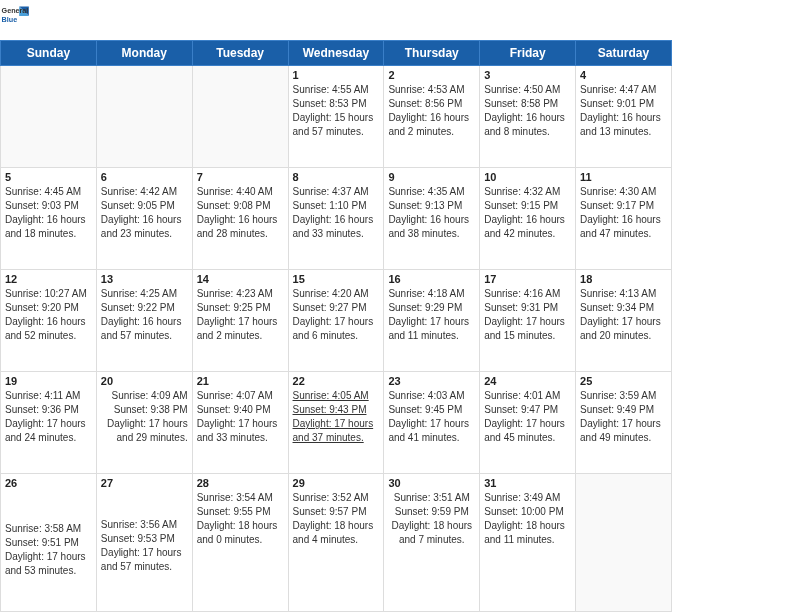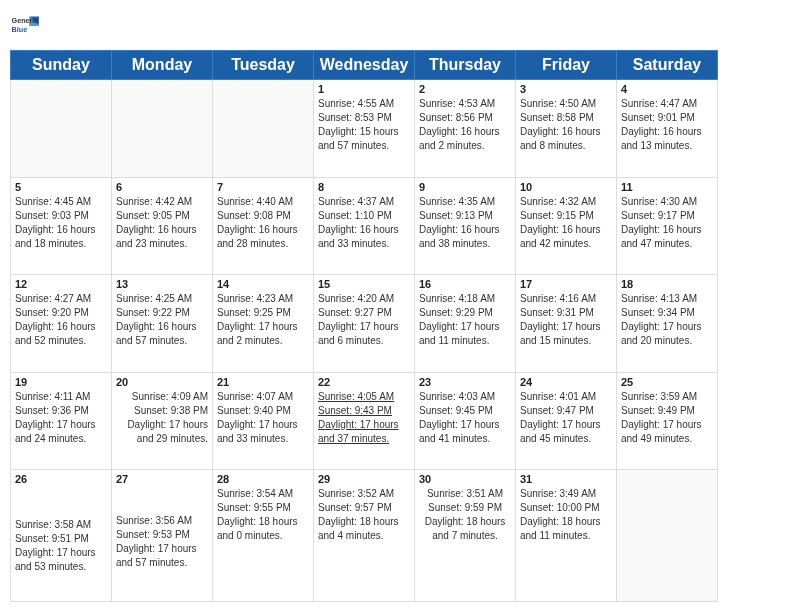--- a/index.html
+++ b/index.html
@@ -4,24 +4,23 @@
   <style>
     * { margin: 0; padding: 0; box-sizing: border-box; }
     body {
       font-family: Arial, sans-serif;
       background: #fff;
       width: 792px;
       height: 612px;
       overflow: hidden;
     }
     .page {
-      width: 728px;
+      width: 672px;
       height: 612px;
       background: #fff;
-      padding: 10px;
       display: flex;
       flex-direction: column;
     }
     .header {
       display: flex;
       justify-content: space-between;
       align-items: flex-start;
       margin-bottom: 8px;
     }
     .logo {
@@ -50,21 +49,21 @@
       border: 1px solid #ccc;
       border-collapse: collapse;
       width: 100%;
       table-layout: fixed;
     }
     .calendar th {
       background: #1a5fa8;
       color: #fff;
       text-align: center;
       padding: 5px 2px;
-      font-size: 16px;
+      font-size: 12px;
       border: 1px solid #3a7fc8;
     }
     .calendar td {
       vertical-align: top;
       padding: 3px 4px;
       border: 1px solid #ddd;
       font-size: 9.5px;
       color: #333;
       background: #fff;
       width: 14.28%;
@@ -201,21 +200,21 @@
             <div class="day-num">11</div>
             <div class="day-info" style="white-space: pre-line;">Sunrise: 4:30 AM
 Sunset: 9:17 PM
 Daylight: 16 hours
 and 47 minutes.</div>
           </td>
         </tr>
         <tr>
           <td>
             <div class="day-num">12</div>
-            <div class="day-info" style="white-space: pre-line;">Sunrise: 4:27 AM
+            <div class="day-info" style="white-space: pre-line;">Sunrise: 10:27 AM
 Sunset: 9:20 PM
 Daylight: 16 hours
 and 52 minutes.</div>
           </td>
           <td>
             <div class="day-num">13</div>
             <div class="day-info" style="white-space: pre-line;">Sunrise: 4:25 AM
 Sunset: 9:22 PM
 Daylight: 16 hours
 and 57 minutes.</div>

